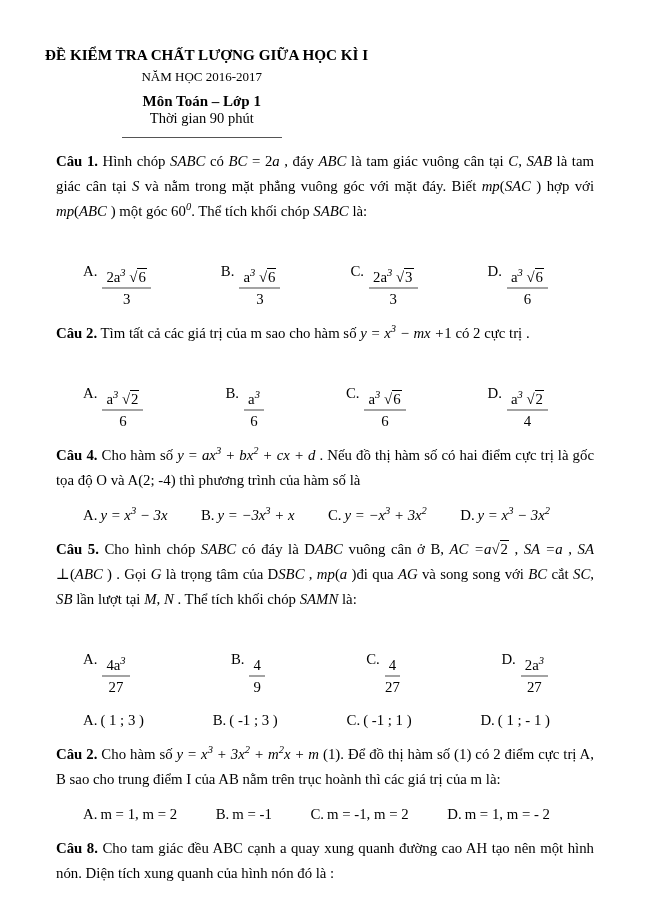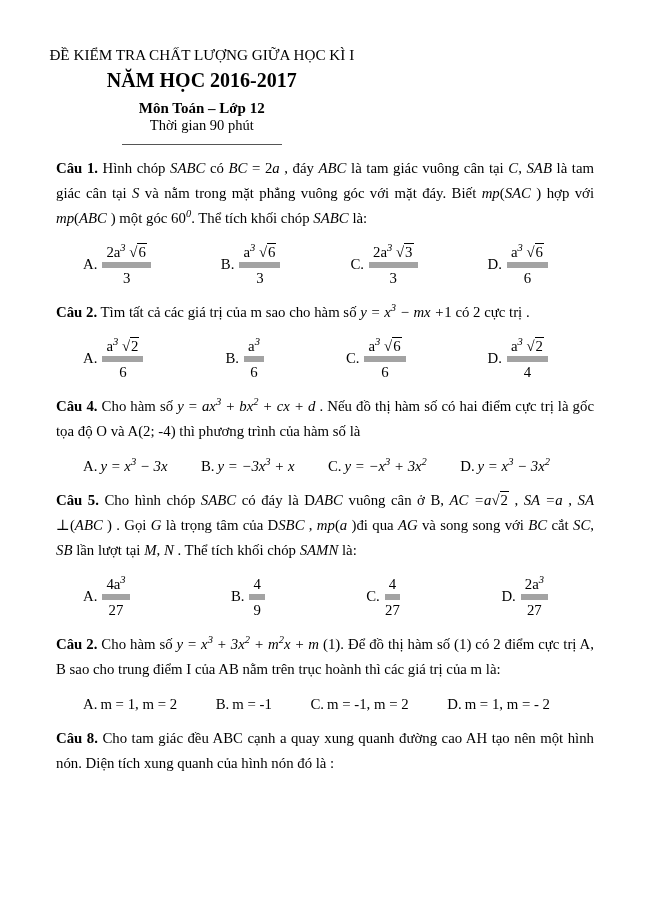--- a/index.html
+++ b/index.html
@@ -6,55 +6,55 @@
   body{width:650px;height:918px;overflow:hidden;color:#000;
        font-family:"Liberation Serif","DejaVu Serif",serif;font-size:14.8px;}
   .page{padding:46px 45px 0 45px;}
   
   .header{display:flex;}
   .header-left{width:44%;text-align:center;}
   .header-right{width:56%;text-align:center;}
   .school{font-size:14.5px;white-space:nowrap;}
   .dept{display:inline-block;font-weight:bold;font-size:14.5px;margin-top:6px;
         border-bottom:1.5px solid #333;padding:0 14px 5px 14px;}
-  .exam-title{font-weight:normal;font-size:15.2px;white-space:nowrap;}
-  .year{font-weight:bold;font-size:20px;margin-top:5px;}
+  .exam-title{font-weight:bold;font-size:15.2px;white-space:nowrap;}
+  .year{font-weight:normal;font-size:13px;margin-top:5px;}
   .subject{font-weight:bold;font-size:15px;margin-top:8px;}
   .duration{font-size:14.5px;}
   .header-hr{width:160px;border:0;border-top:1.5px solid #555;margin:10px auto 0 auto;}
   .exam-code{text-align:right;font-weight:bold;font-size:15px;margin-top:16px;padding-right:8px;}
   
   .question{margin-top:11px;}
   .q-body{margin:11px;text-align:justify;line-height:25px;}
   .q-label{font-weight:bold;}
   .options{display:flex;justify-content:space-between;align-items:center;
            margin:5px 0 2px 0;padding-left:38px;padding-right:55px;line-height:22px;}
   .option{white-space:nowrap;}
   .opt-label{margin-right:3px;}
   
   sup{font-size:10.5px;font-style:italic;line-height:0;}
   .frac{display:inline-block;text-align:center;vertical-align:middle;
         line-height:1.25;margin:1px 2px;}
-  .frac .num{display:block;border-bottom:6px solid #a3a3a3;padding:0 4px 1px 4px;}
+  .frac .num{display:block;border-bottom:2px solid #a3a3a3;padding:0 4px 1px 4px;margin-top:32px;}
   .frac .den{display:block;padding-top:1px;}
   .sqrt{white-space:nowrap;}
   .sqrt .rad{border-top:1px solid #000;padding:0 1px;}
   .ang-box{display:inline-block;width:8px;height:10px;border:1px solid #000;
            vertical-align:6px;margin-right:-5px;}
   i{font-style:italic;}
 </style>
 </head>
 <body>
 
 <div class="page">
   <div class="header">
     <div class="header-right">
       <div class="exam-title">ĐỀ KIỂM TRA CHẤT LƯỢNG GIỮA HỌC KÌ I</div>
       <div class="year">NĂM HỌC 2016-2017</div>
-      <div class="subject">Môn Toán – Lớp 12</div>
+      <div class="subject">Môn Toán – Lớp 1</div>
       <div class="duration">Thời gian 90 phút</div>
       <hr class="header-hr">
     </div>
   </div>
   <div>
       <div class="question">
         <p class="q-body"><b class="q-label">Câu 1.</b> Hình chóp <i>SABC</i> có <i>BC</i> = 2<i>a</i> , đáy <i>ABC</i> là tam giác vuông cân tại <i>C</i>, <i>SAB</i> là tam giác cân tại <i>S</i> và nằm trong mặt phẳng vuông góc với mặt đáy. Biết <i>mp</i>(<i>SAC</i> ) hợp với <i>mp</i>(<i>ABC</i> ) một góc 60<sup>0</sup>. Thể tích khối chóp <i>SABC</i> là:</p>
         <div class="options">
           <span class="option"><span class="opt-label">A.</span><span class="frac"><span class="num">2a<sup>3</sup> <span class="sqrt">√<span class="rad">6</span></span></span><span class="den">3</span></span></span>
           <span class="option"><span class="opt-label">B.</span><span class="frac"><span class="num">a<sup>3</sup> <span class="sqrt">√<span class="rad">6</span></span></span><span class="den">3</span></span></span>
@@ -85,20 +85,26 @@
       <div class="question">
         <p class="q-body"><b class="q-label">Câu 5.</b> Cho hình chóp <i>SABC</i> có đáy là D<i>ABC</i> vuông cân ở B, <i>AC =a</i><span class="sqrt">√<span class="rad">2</span></span> , <i>SA =a</i> , <i>SA</i> ⊥(<i>ABC</i> ) . Gọi <i>G</i> là trọng tâm của D<i>SBC</i> , <i>mp</i>(<i>a</i> )đi qua <i>AG</i> và song song với <i>BC</i> cắt <i>SC</i>, <i>SB</i> lần lượt tại <i>M</i>, <i>N</i> . Thể tích khối chóp <i>SAMN</i> là:</p>
         <div class="options">
           <span class="option"><span class="opt-label">A.</span><span class="frac"><span class="num">4a<sup>3</sup></span><span class="den">27</span></span></span>
           <span class="option"><span class="opt-label">B.</span><span class="frac"><span class="num">4</span><span class="den">9</span></span></span>
           <span class="option"><span class="opt-label">C.</span><span class="frac"><span class="num">4</span><span class="den">27</span></span></span>
           <span class="option"><span class="opt-label">D.</span><span class="frac"><span class="num">2a<sup>3</sup></span><span class="den">27</span></span></span>
         </div>
       </div>
       <div class="question">
+        <div class="options">
+          <span class="option"><span class="opt-label">A.</span>( 1 ; 3 )</span>
+          <span class="option"><span class="opt-label">B.</span>( -1 ; 3 )</span>
+          <span class="option"><span class="opt-label">C.</span>( -1 ; 1 )</span>
+          <span class="option"><span class="opt-label">D.</span>( 1 ; - 1 )</span>
+        </div>
       </div>
       <div class="question">
         <p class="q-body"><b class="q-label">Câu 2.</b> Cho hàm số  <i>y = x<sup>3</sup> + 3x<sup>2</sup> + m<sup>2</sup>x + m</i> (1). Để đồ thị hàm số (1) có 2 điểm cực trị A, B sao cho trung điểm I của AB nằm trên trục hoành thì các giá trị của m là:</p>
         <div class="options">
           <span class="option"><span class="opt-label">A.</span>m = 1, m = 2</span>
           <span class="option"><span class="opt-label">B.</span>m = -1</span>
           <span class="option"><span class="opt-label">C.</span>m = -1, m = 2</span>
           <span class="option"><span class="opt-label">D.</span>m = 1, m = - 2</span>
         </div>
       </div>

